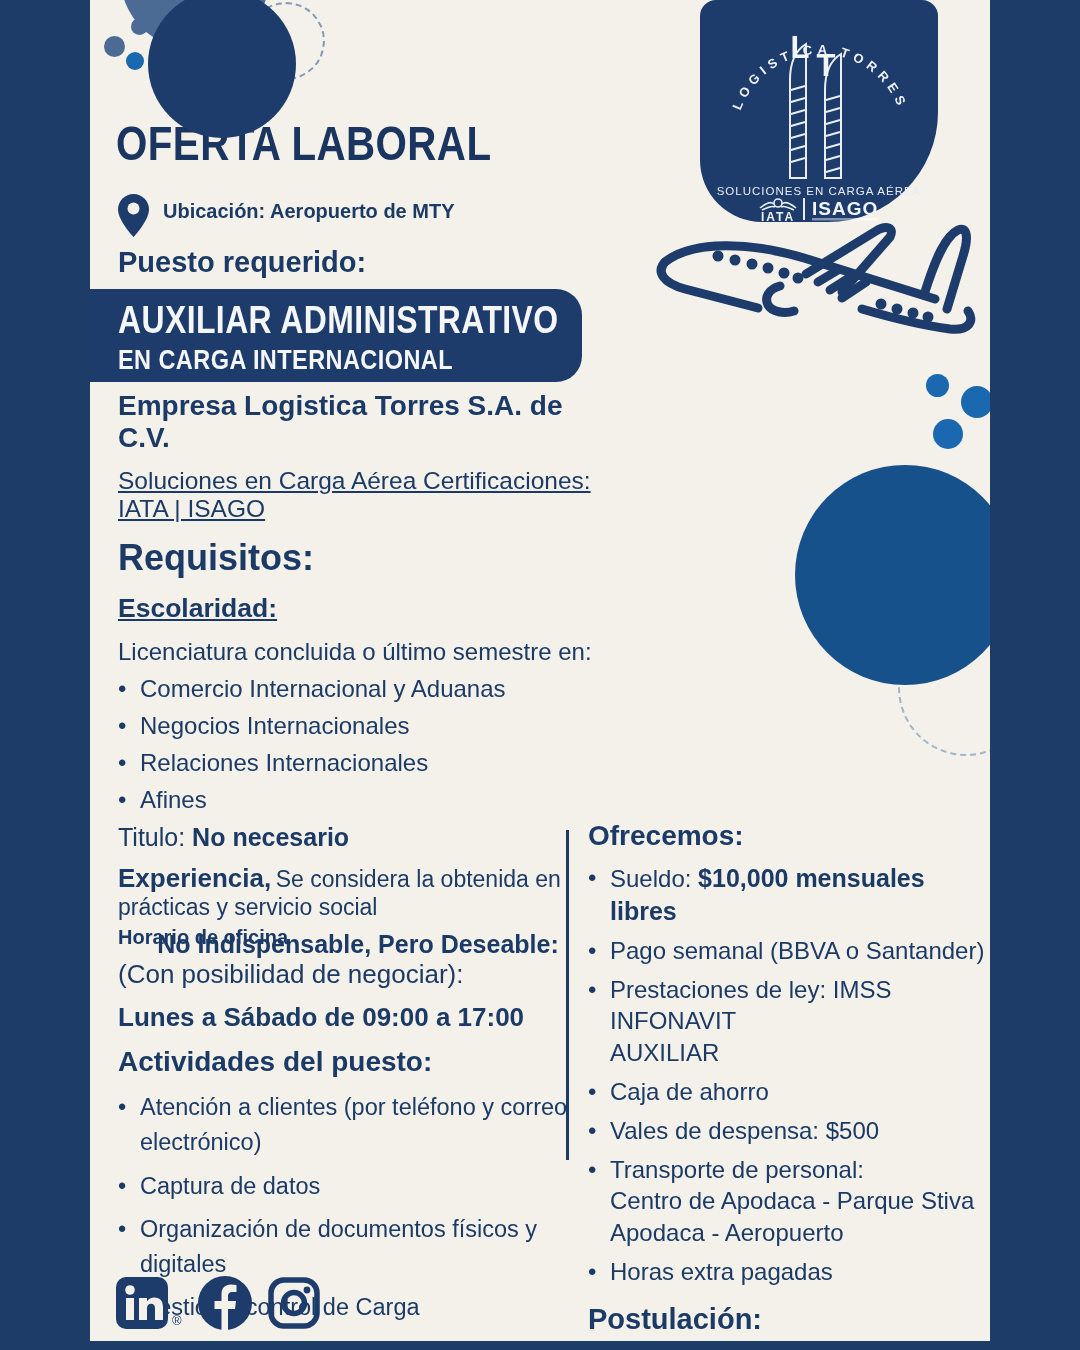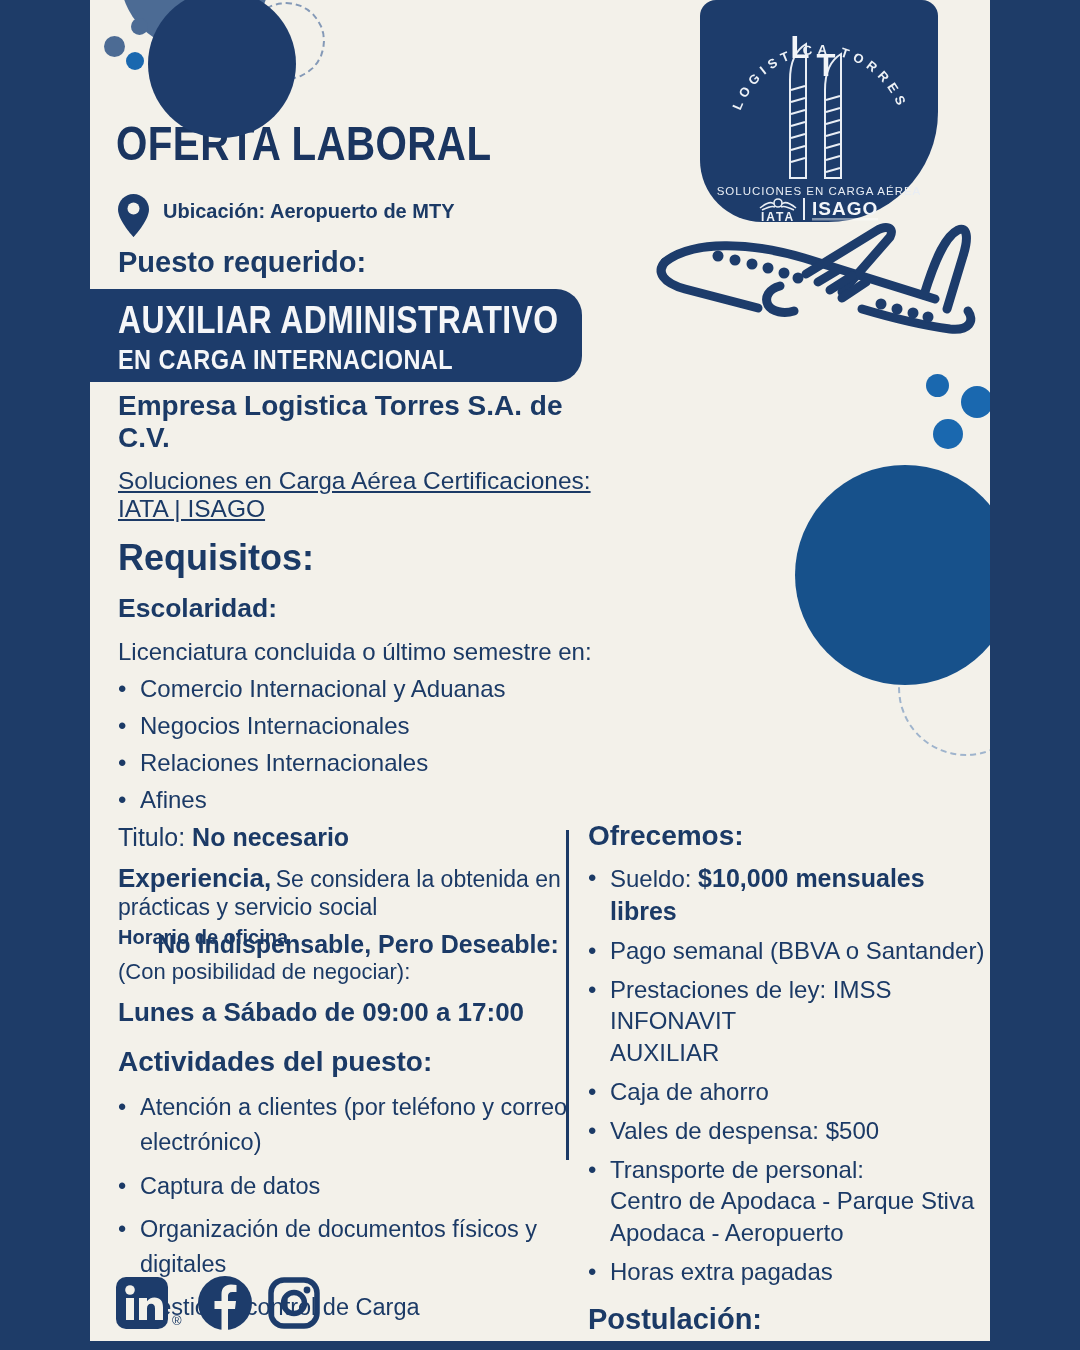--- a/index.html
+++ b/index.html
@@ -35,37 +35,37 @@
 
   .pos-badge{position:absolute;left:90px;top:289px;width:492px;height:93px;background:#1d3c6b;
              border-radius:0 26px 26px 0;z-index:3;color:#f5f6f8;padding:10px 0 0 28px;box-sizing:border-box;}
   .pos-line1{font-size:38px;font-weight:800;letter-spacing:.5px;}
   .pos-line2{font-size:28px;font-weight:700;letter-spacing:.5px;margin-top:2px;}
 
   .info{position:absolute;left:118px;top:390px;width:480px;z-index:3;}
   .company{font-size:28px;font-weight:700;margin:0 0 13px 0;}
   .company-sub{font-size:24.5px;font-weight:500;margin:0 0 14px 0;text-decoration:underline;}
   .h-req{font-size:36px;font-weight:700;margin:0 0 14px 0;}
-  .h-esc{font-size:26.5px;font-weight:700;margin:0 0 9px 0;}
+  .h-esc{font-size:26.5px;font-weight:700;margin:0 0 9px 0;text-decoration:underline;}
   .lic{font-size:24px;margin:14px 0 9px 0;}
   ul.plain{list-style:none;margin:0;padding:0;}
   ul.plain li{position:relative;padding-left:22px;}
   ul.plain li::before{content:"•";position:absolute;left:0;}
   .carreras li{font-size:24px;margin-bottom:9px;}
   .titulo-line{font-size:25px;margin:4px 0 11px 0;}
   .titulo-line .val{font-weight:700;}
   .exp-line{margin:0 0 9px 0;}
   .exp-line .lbl{font-size:26px;font-weight:700;}
   .exp-line .txt{font-size:23px;}
   .h-des{font-size:25px;font-weight:700;margin:0 0 12px 0;text-align:center;}
   .deseable li{font-size:22.5px;margin-bottom:16px;}
 
   .horario{position:absolute;left:118px;top:926px;width:470px;z-index:3;}
   .h-hor{font-size:20px;font-weight:700;margin:0 0 10px 0;}
-  .hor-nota{font-size:22px;margin:0 0 12px 0;}
+  .hor-nota{font-size:26px;margin:0 0 12px 0;}
   .hor-det{font-size:26px;font-weight:600;}
 
   .activ{position:absolute;left:118px;top:1046px;width:462px;z-index:3;}
   .h-act{font-size:28px;font-weight:700;margin:0 0 12px 0;}
   .activ li{font-size:23.5px;line-height:1.5;margin-bottom:8px;}
 
   .divider{position:absolute;left:566px;top:830px;width:3px;height:330px;background:#1b3a66;z-index:3;}
 
   .offer{position:absolute;left:588px;top:820px;width:404px;z-index:3;}
   .h-ofr{font-size:28px;font-weight:700;margin:0 0 10px 0;}

